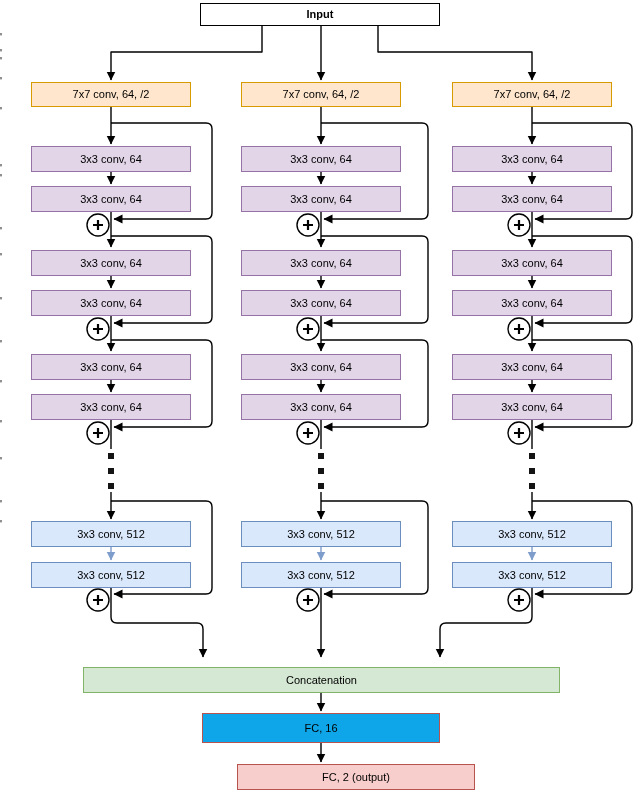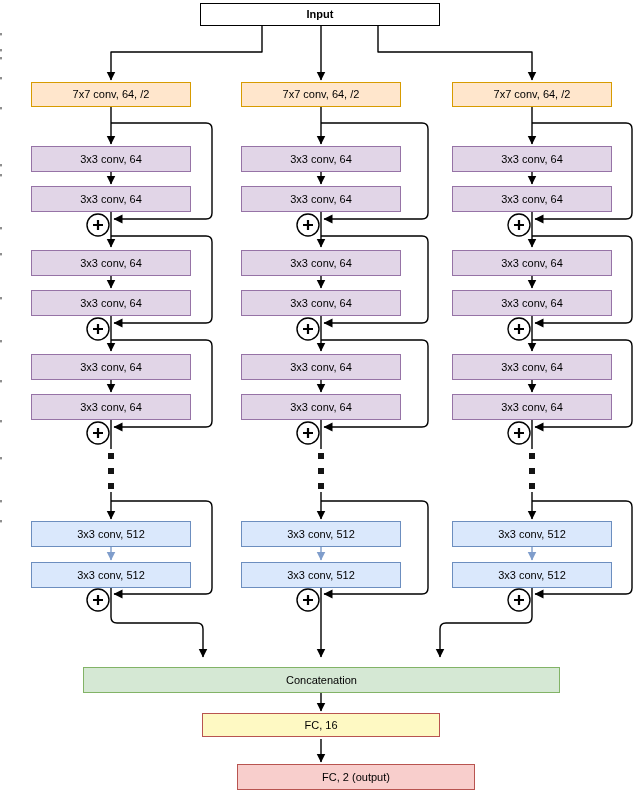--- a/index.html
+++ b/index.html
@@ -124,21 +124,21 @@
       <rect x="0" y="420" width="2" height="2.4" fill="#8f8f8f"></rect>
       <rect x="0" y="457" width="2" height="2.4" fill="#8f8f8f"></rect>
       <rect x="0" y="500" width="2" height="2.4" fill="#8f8f8f"></rect>
       <rect x="0" y="520" width="2" height="2.4" fill="#8f8f8f"></rect>
     </svg>
 
   <div class="box input-style" style="left: 200px; top: 3px; width: 240px; height: 23px; background: rgb(255, 255, 255); border-color: rgb(0, 0, 0);">Input</div>
 
   <div class="box" style="left: 83px; top: 659px; width: 477px; height: 26px; background: rgb(213, 232, 212); border-color: rgb(130, 179, 102); margin-top: 8px;">Concatenation</div>
 
-  <div class="box" style="left: 202px; top: 713px; width: 238px; height: 24px; background: #fef9c3; border-color: rgb(184, 84, 80);">FC, 16</div>
+  <div class="box" style="left: 202px; top: 713px; width: 238px; height: 30px; background: #0ea5e9; border-color: rgb(184, 84, 80);">FC, 16</div>
 
   <div class="box" style="left: 202px; top: 764px; width: 238px; height: 26px; background: rgb(248, 206, 204); border-color: rgb(184, 84, 80); margin-left: 35px;">FC, 2 (output)</div>
 <div class="box" style="left: 31px; top: 82px; width: 160px; height: 25px; background: rgb(255, 230, 204); border-color: rgb(215, 155, 0);">7x7 conv, 64, /2</div>
     <div class="box" style="left: 31px; top: 146px; width: 160px; height: 26px; background: rgb(225, 213, 231); border-color: rgb(150, 115, 166);">3x3 conv, 64</div>
     <div class="box" style="left: 31px; top: 186px; width: 160px; height: 26px; background: rgb(225, 213, 231); border-color: rgb(150, 115, 166);">3x3 conv, 64</div>
     <div class="box" style="left: 31px; top: 250px; width: 160px; height: 26px; background: rgb(225, 213, 231); border-color: rgb(150, 115, 166);">3x3 conv, 64</div>
     <div class="box" style="left: 31px; top: 290px; width: 160px; height: 26px; background: rgb(225, 213, 231); border-color: rgb(150, 115, 166);">3x3 conv, 64</div>
     <div class="box" style="left: 31px; top: 354px; width: 160px; height: 26px; background: rgb(225, 213, 231); border-color: rgb(150, 115, 166);">3x3 conv, 64</div>
     <div class="box" style="left: 31px; top: 394px; width: 160px; height: 26px; background: rgb(225, 213, 231); border-color: rgb(150, 115, 166);">3x3 conv, 64</div>
     <div class="box" style="left: 31px; top: 521px; width: 160px; height: 26px; background: rgb(218, 232, 252); border-color: rgb(108, 142, 191);">3x3 conv, 512</div>

